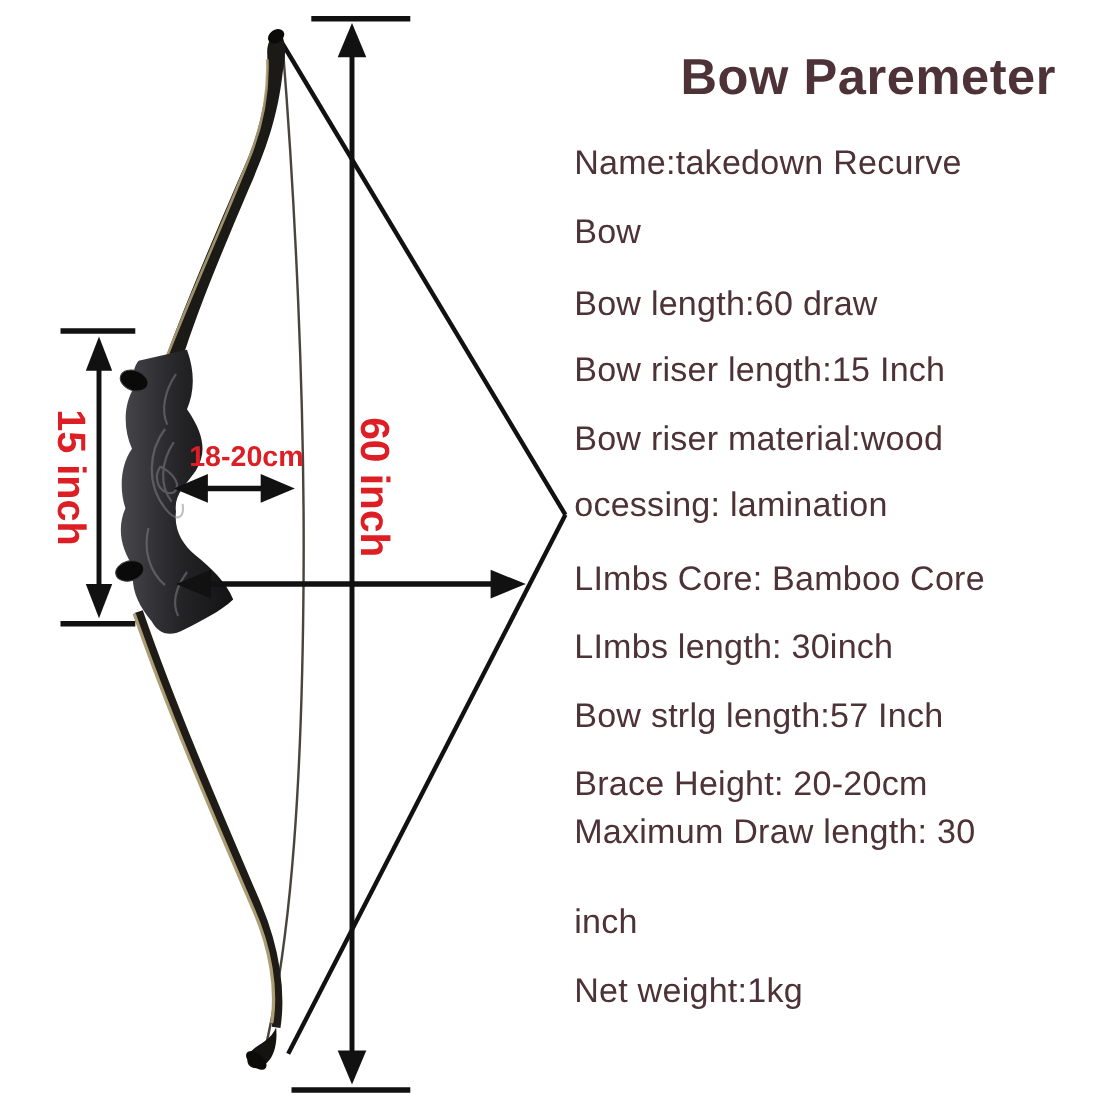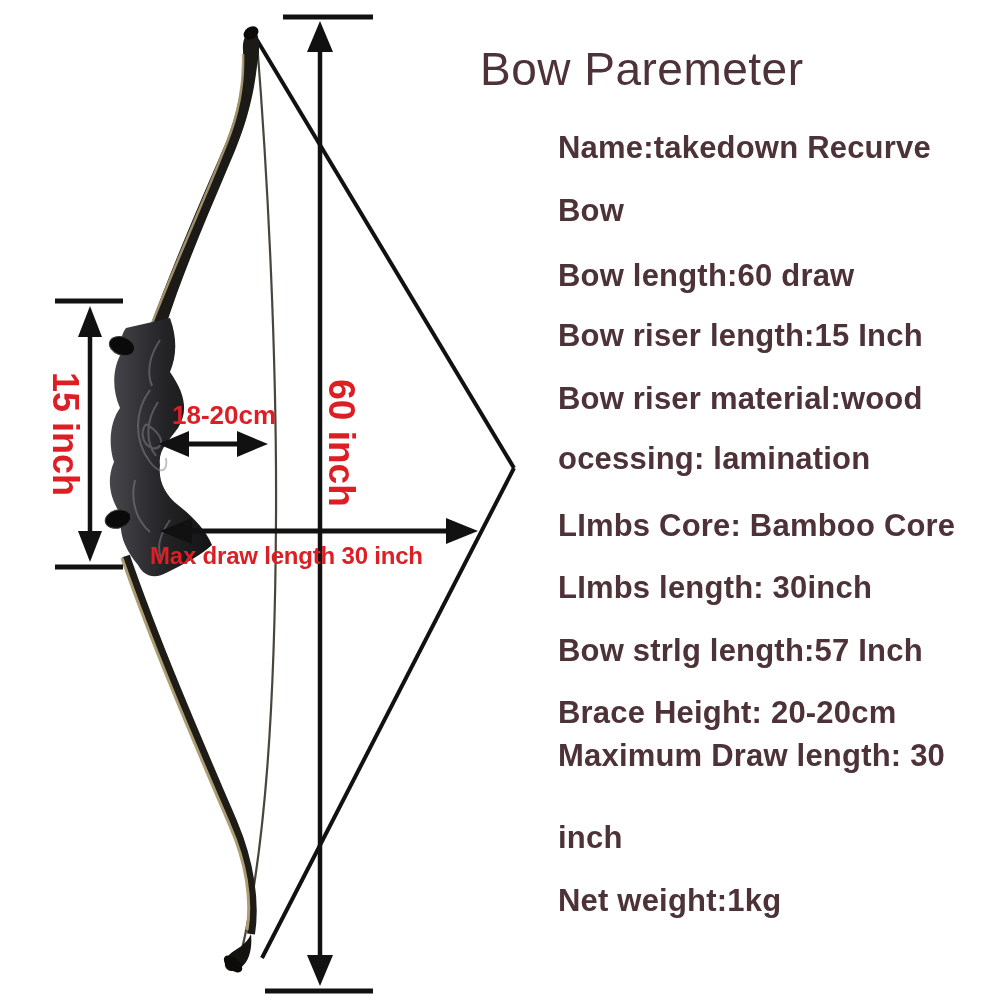--- a/index.html
+++ b/index.html
@@ -8,26 +8,26 @@
   }
   *{margin:0;padding:0;box-sizing:border-box;}
   html,body{background:#f3f3f3;}
   .stage{
     position:relative;width:1000px;height:1000px;margin:0 auto;
     background:var(--background);overflow:hidden;
     font-family:"Liberation Sans", sans-serif;
   }
   .stage svg{position:absolute;left:0;top:0;}
   .page-title{
-    position:absolute;left:480px;top:42px;width:480px;text-align:left;
-    font-size:46px;font-weight:normal;color:var(--ink);letter-spacing:0.5px;white-space:nowrap;
+    position:absolute;left:480px;top:42px;width:480px;text-align:right;
+    font-size:46px;font-weight:bold;color:var(--ink);letter-spacing:0.5px;white-space:nowrap;
   }
   .spec-line{
-    position:absolute;left:522px;font-size:31px;font-weight:bold;color:var(--ink);
-    letter-spacing:0.2px;white-space:nowrap;margin-left:36px;
+    position:absolute;left:522px;font-size:31px;font-weight:normal;color:var(--ink);
+    letter-spacing:0.2px;white-space:nowrap;
   }
   .dim-label{
     position:absolute;color:var(--accent-red);font-weight:bold;white-space:nowrap;line-height:1;
   }
   .dim-label.rot{transform:translate(-50%,-50%) rotate(90deg);}
   .lbl-riser{left:65px;top:434px;font-size:36px;}
   .lbl-bowlen{left:341px;top:443px;font-size:37px;}
   .lbl-brace{left:172px;top:402px;font-size:26px;}
   .lbl-maxdraw{left:150px;top:544px;font-size:24px;letter-spacing:-0.2px;}
   .blk{stroke:var(--line-black);fill:none;}
@@ -101,21 +101,20 @@
     <g>
       <polygon points="160,531 192,518 192,544" class="blkfill"></polygon>
       <line x1="188" y1="531" x2="450" y2="531" stroke-width="5" class="blk"></line>
       <polygon points="478,531 446,518 446,544" class="blkfill"></polygon>
     </g>
   </svg>
 
   <div class="dim-label rot lbl-riser">15 inch</div>
   <div class="dim-label rot lbl-bowlen">60 inch</div>
   <div class="dim-label lbl-brace">18-20cm</div>
-  <div class="dim-label lbl-maxdraw">Max draw length 30 inch</div>
 
   <div class="page-title">Bow Paremeter</div>
 
   <div>
     <div class="spec-line" style="top:130px">Name:takedown Recurve</div>
     <div class="spec-line" style="top:193px">Bow</div>
     <div class="spec-line" style="top:258px">Bow length:60 draw</div>
     <div class="spec-line" style="top:318px">Bow riser length:15 Inch</div>
     <div class="spec-line" style="top:381px">Bow riser material:wood</div>
     <div class="spec-line" style="top:441px">ocessing: lamination</div>

